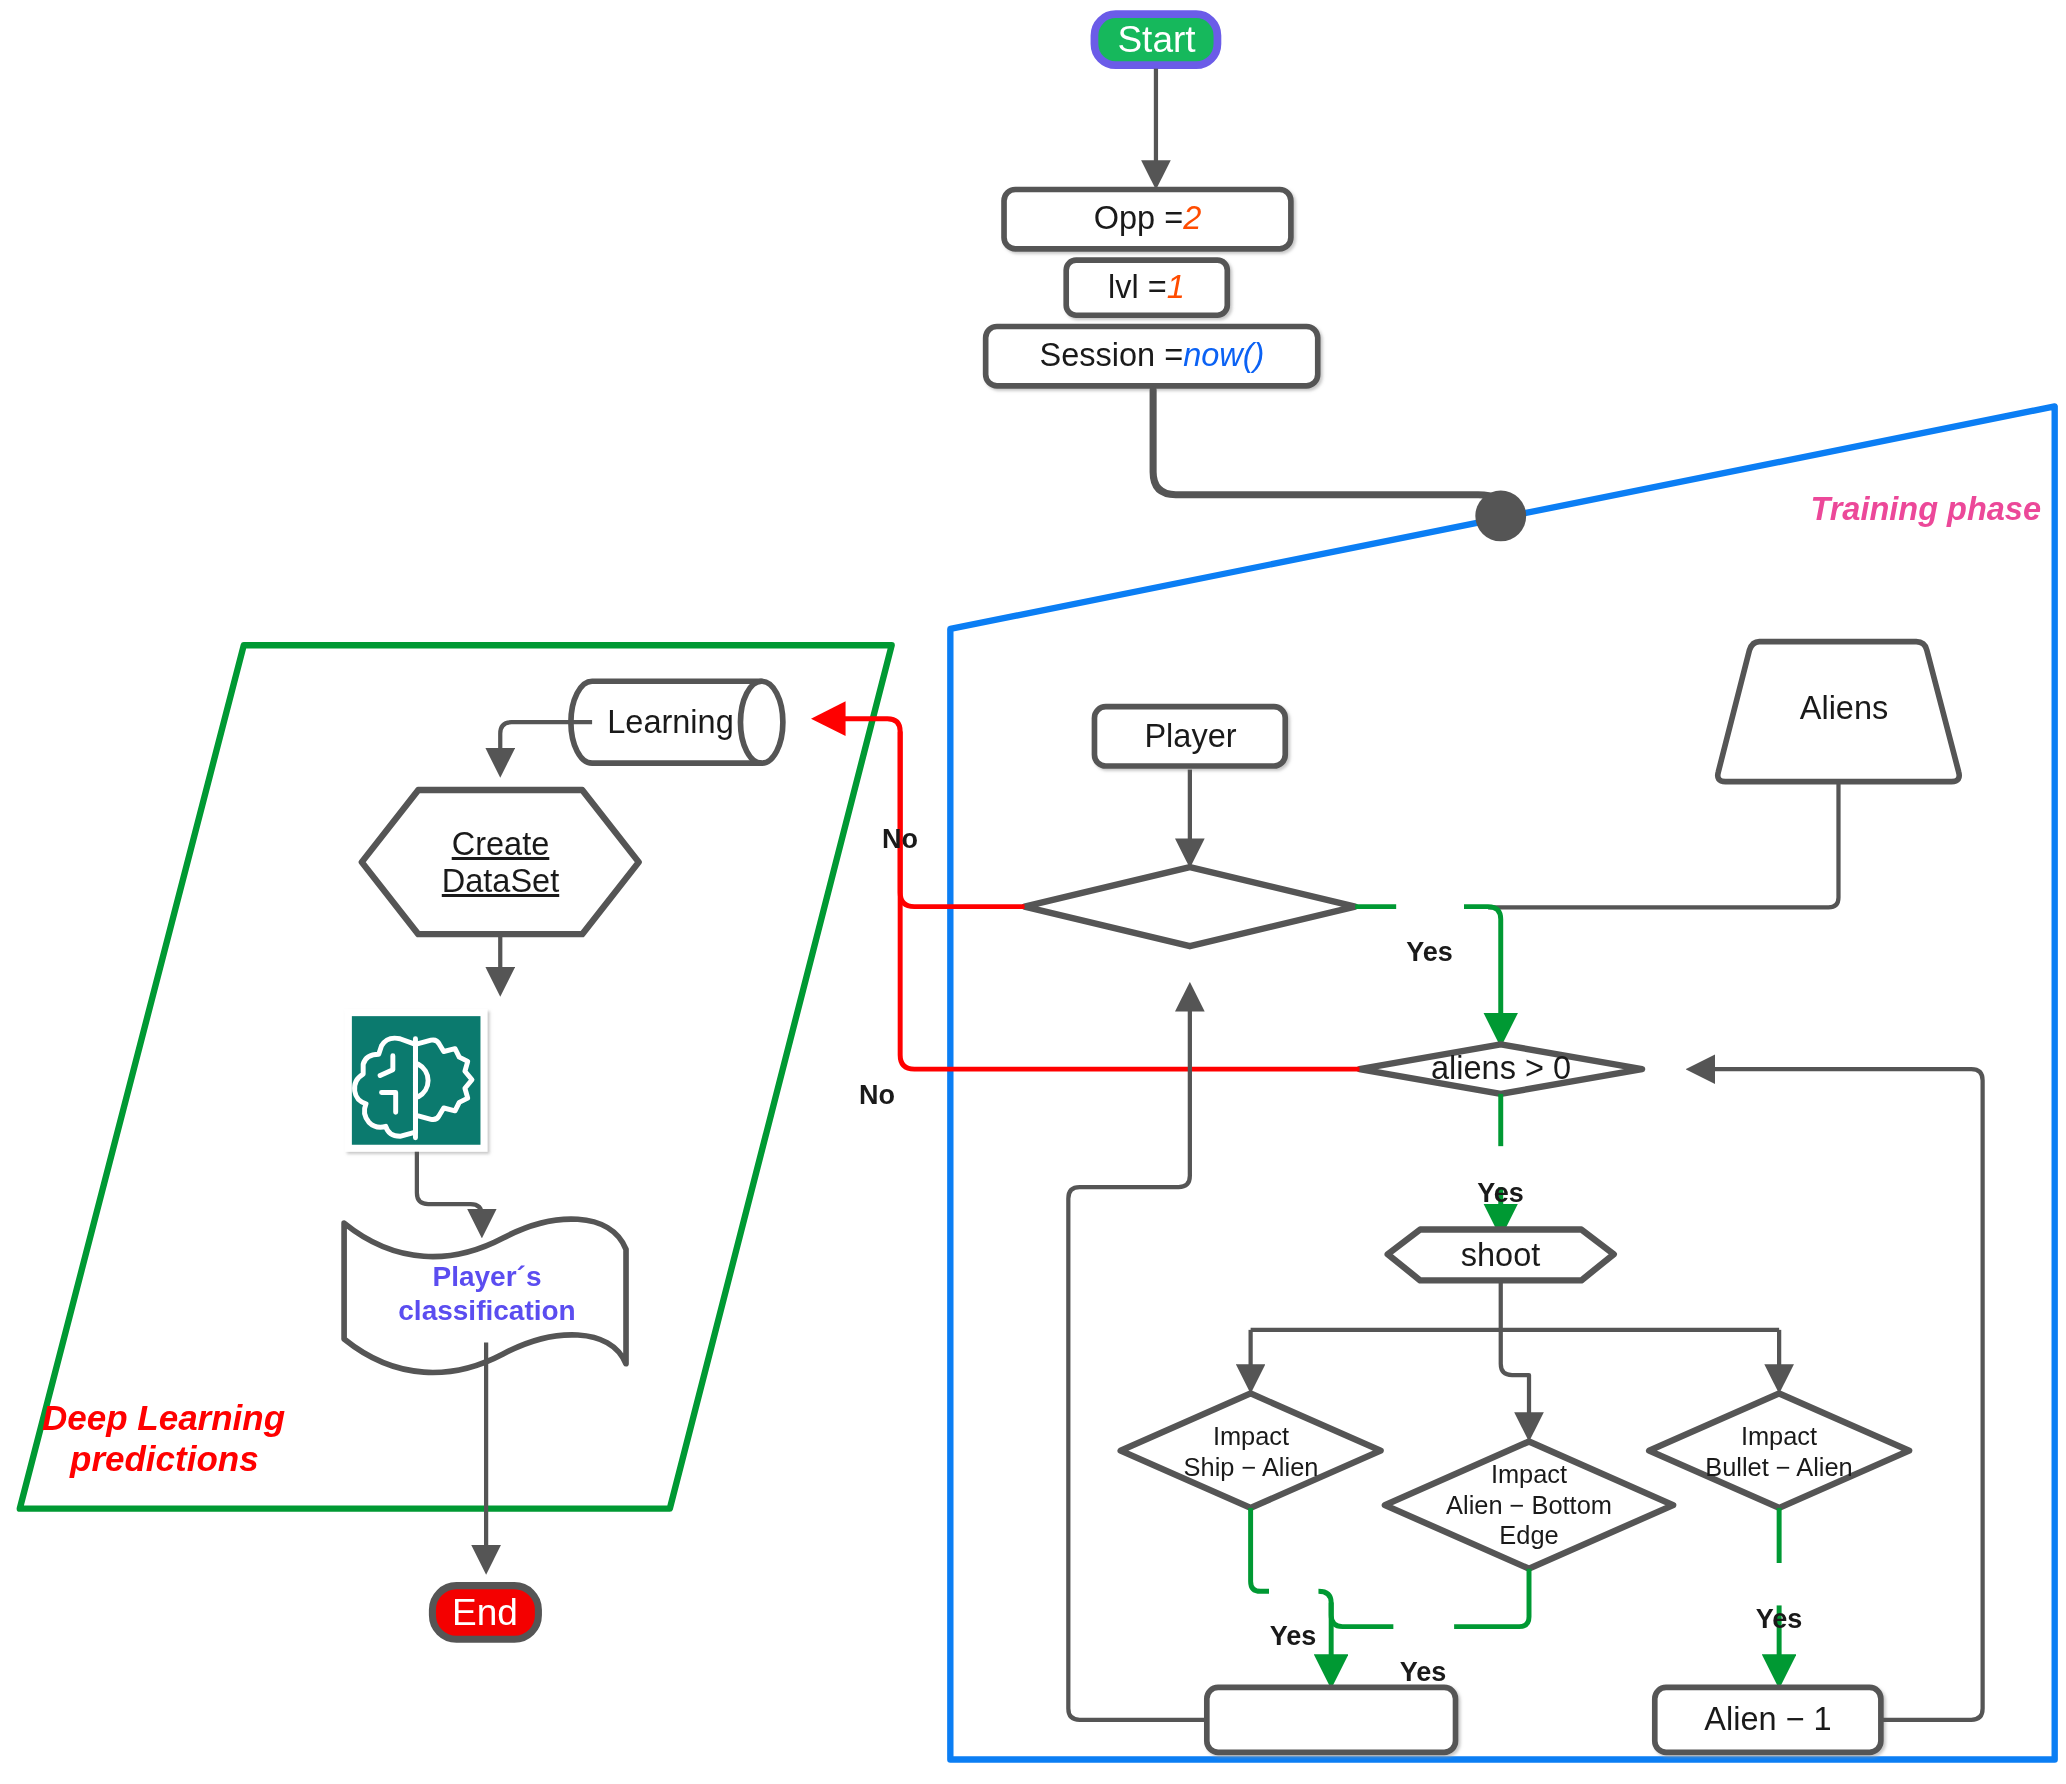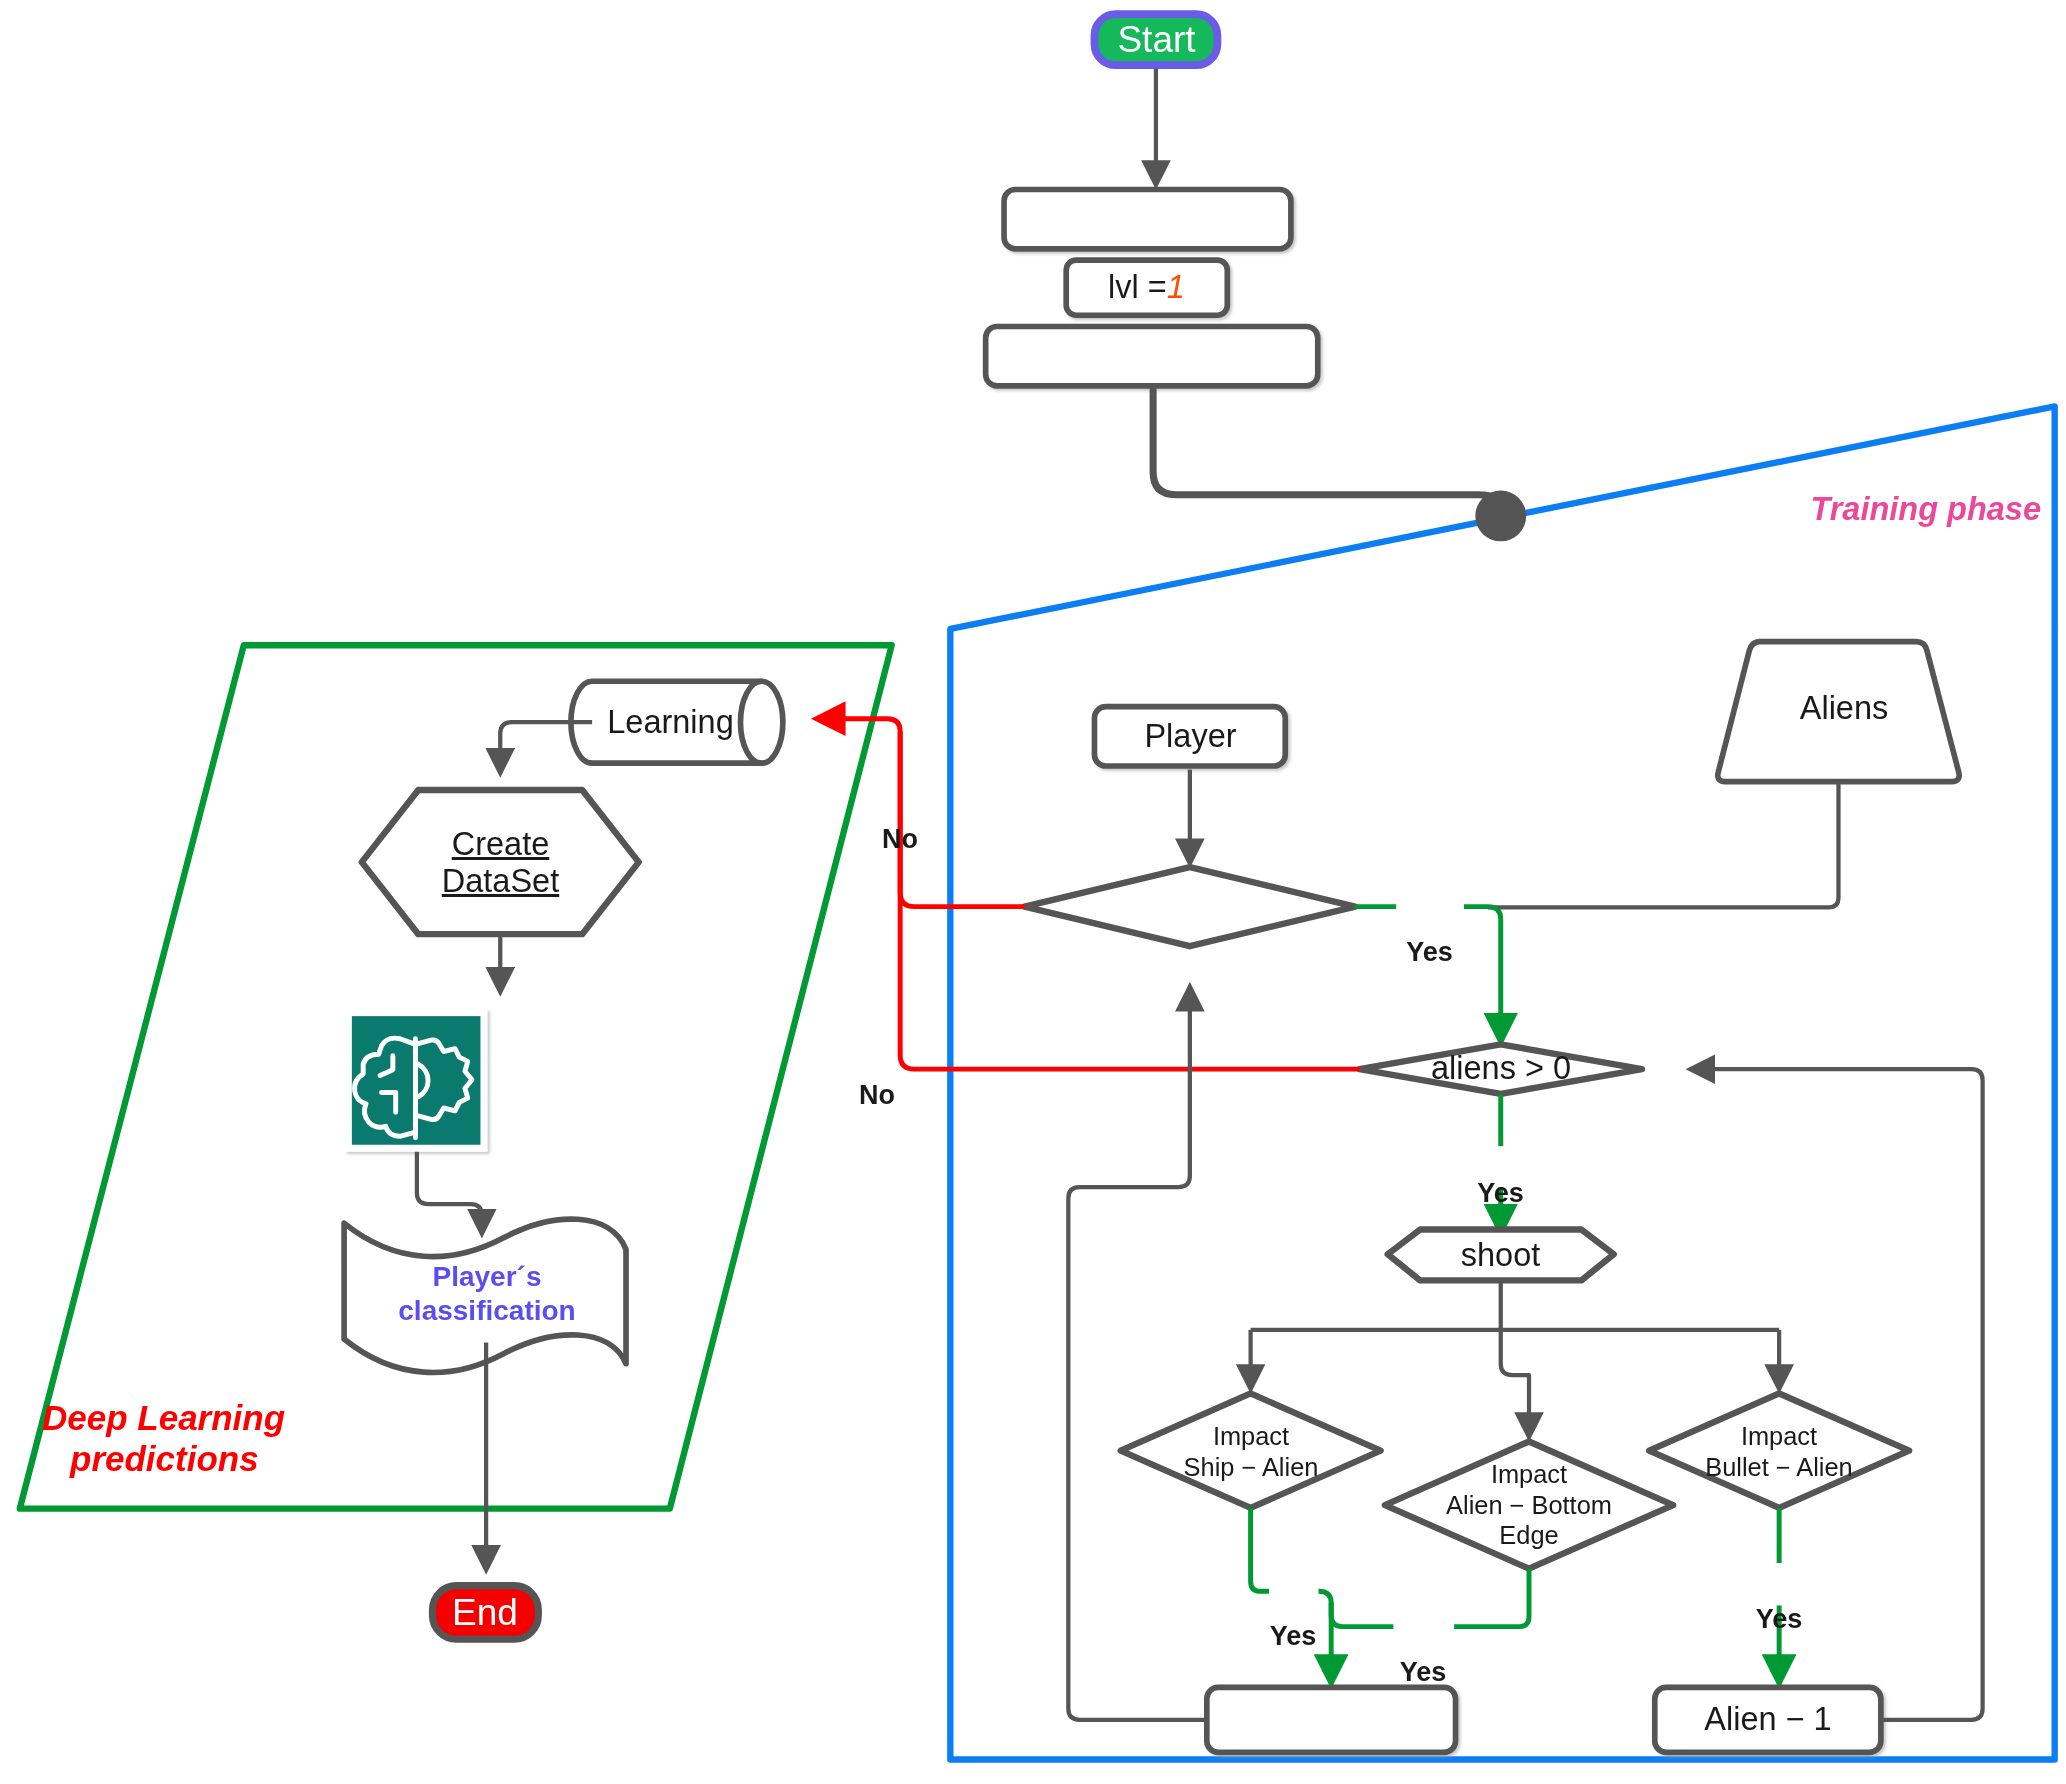--- a/index.html
+++ b/index.html
@@ -150,26 +150,34 @@
              C 640 1954, 560 1954, 487 1895
              Z" fill="#ffffff" stroke="#555555" stroke-width="8" stroke-linejoin="round"></path>
 
     <path d="M 688 1900 L 688 2218" fill="none" stroke="#555555" stroke-width="6" marker-end="url(#ah-gray)"></path>
 
     <rect x="612" y="2244" width="150" height="76" rx="34" ry="34" fill="#f40000" stroke="#555555" stroke-width="10"></rect>
   </svg>
 
   <div class="lbl start-text" style="left:1095px;top:14px;width:123px;height:51px;">Start</div>
 
+  <div class="lbl node-text" style="left:1004px;top:189px;width:287px;height:59px;">
+    <span>Opp = </span>
+      <span class="var-orange">2</span>
+  </div>
 
   <div class="lbl node-text" style="left:1066px;top:260px;width:161px;height:55px;">
     <span>lvl = </span>
       <span class="var-orange">1</span>
   </div>
 
+  <div class="lbl node-text" style="left:986px;top:326px;width:332px;height:59px;">
+    <span>Session = </span>
+      <span class="var-blue">now()</span>
+  </div>
 
   <div class="lbl phase-lbl" style="left:1744px;top:488px;width:297px;height:42px;justify-content:flex-end;">Training phase</div>
 
   <div class="lbl node-text" style="left:1095px;top:707px;width:191px;height:59px;">Player</div>
 
   <div class="lbl node-text" style="left:1726px;top:680px;width:236px;height:57px;">Aliens</div>
 
 
   <div class="lbl node-text" style="left:1385px;top:1044px;width:232px;height:49px;">aliens &gt; 0</div>
 

